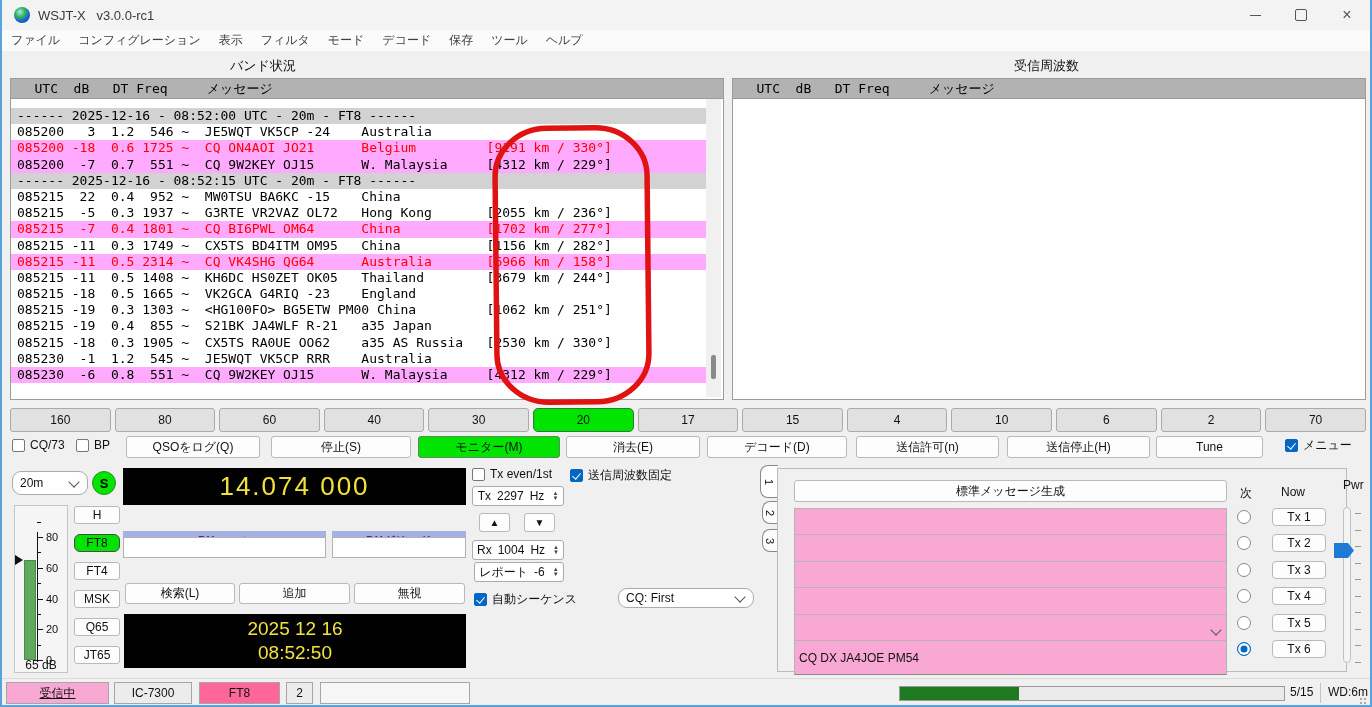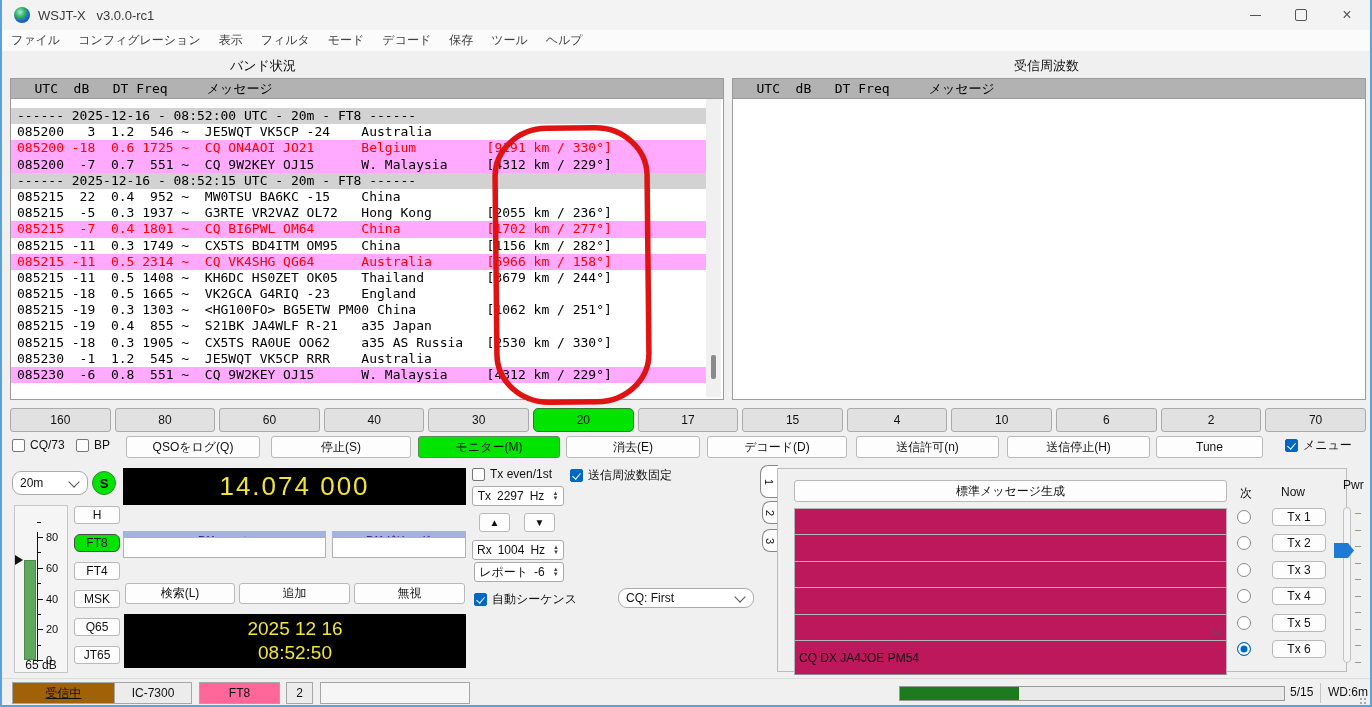--- a/index.html
+++ b/index.html
@@ -73,21 +73,21 @@
   .spin{position:absolute;background:#fff;border:1px solid #ababab;border-radius:3px;box-sizing:border-box;font-size:12px;color:#111;display:flex;align-items:center;justify-content:center;gap:6px;}
   .spinarrows{display:flex;flex-direction:column;font-size:6px;line-height:5px;color:#444;margin-left:2px;}
   .lab{position:absolute;font-size:12px;color:#111;white-space:nowrap;}
   
   .vtab{position:absolute;background:#fbfbfb;border:1px solid #888;border-right:none;border-radius:8px 0 0 8px;box-sizing:border-box;
         display:flex;align-items:center;justify-content:center;font-size:11px;color:#111;}
   .vtab span{transform:rotate(90deg);display:block;}
   
   .msgpanel{position:absolute;left:775px;top:468px;width:570px;height:204px;border:1px solid #bbb;background:#f0f0f0;box-sizing:border-box;}
   .mrow{position:absolute;left:0;width:100%;height:20px;}
-  .mfield{position:absolute;left:16px;width:433px;height:35px;background:#be185d;border:1px solid #b4b4b4;border-bottom-color:#8a8a8a;
+  .mfield{position:absolute;left:16px;width:433px;height:35px;background:#f9a8d4;border:1px solid #b4b4b4;border-bottom-color:#8a8a8a;
           box-sizing:border-box;font-size:12px;color:#111;padding:16px 4px;display:flex;align-items:center;}
   .fieldchev{margin-right:2px;}
   .radio{position:absolute;left:459px;top:2px;width:14px;height:14px;border-radius:50%;background:#fff;border:1px solid #8a8a8a;box-sizing:border-box;}
   .radio.sel{background:#0067c4;border-color:#0067c4;box-shadow:inset 0 0 0 2.5px #fff;}
   .txbtn{position:absolute;left:494px;top:0;width:54px;height:18px;border-radius:4px;font-size:12px;}
   
   .pwrtrack{position:absolute;left:1341px;top:507px;width:8px;height:156px;background:#f4f4f4;border:1px solid #c2c2c2;border-radius:4px;box-sizing:border-box;}
   .pwrhandle{position:absolute;left:1332px;top:543px;width:20px;height:15px;background:#1f7ad4;
      clip-path:polygon(0 0,70% 0,100% 50%,70% 100%,0 100%);}
   .pwrtick{position:absolute;left:1353px;width:6px;height:1px;background:#9a9a7a;}
@@ -340,21 +340,21 @@
           <button class="btn txbtn">Tx 6</button>
         </div>
       </div>
   </div>
 
   <div class="lab" style="left:1341px;top:478px;">Pwr</div>
   <div class="pwrtrack"></div>
   <div class="pwrhandle"></div>
 
   <div class="statusbar">
-    <div class="scell" style="left:10px;width:103px;background:#a16207;text-decoration:underline;">受信中</div>
+    <div class="scell" style="left:4px;width:103px;background:#f9a8d4;text-decoration:underline;">受信中</div>
     <div class="scell" style="left:112px;width:78px;">IC-7300</div>
     <div class="scell" style="left:197px;width:81px;background:#ff6699;">FT8</div>
     <div class="scell" style="left:284px;width:27px;">2</div>
     <div class="scell" style="left:318px;width:150px;background:#f6f6f6;"></div>
     <div class="prog">
         <div class="progfill" style="width: 31%;"></div>
       </div>
     <div class="stext" style="left:1288px;">5/15</div>
     <div class="ssep"></div>
     <div class="stext" style="left:1326px;">WD:6m</div>

